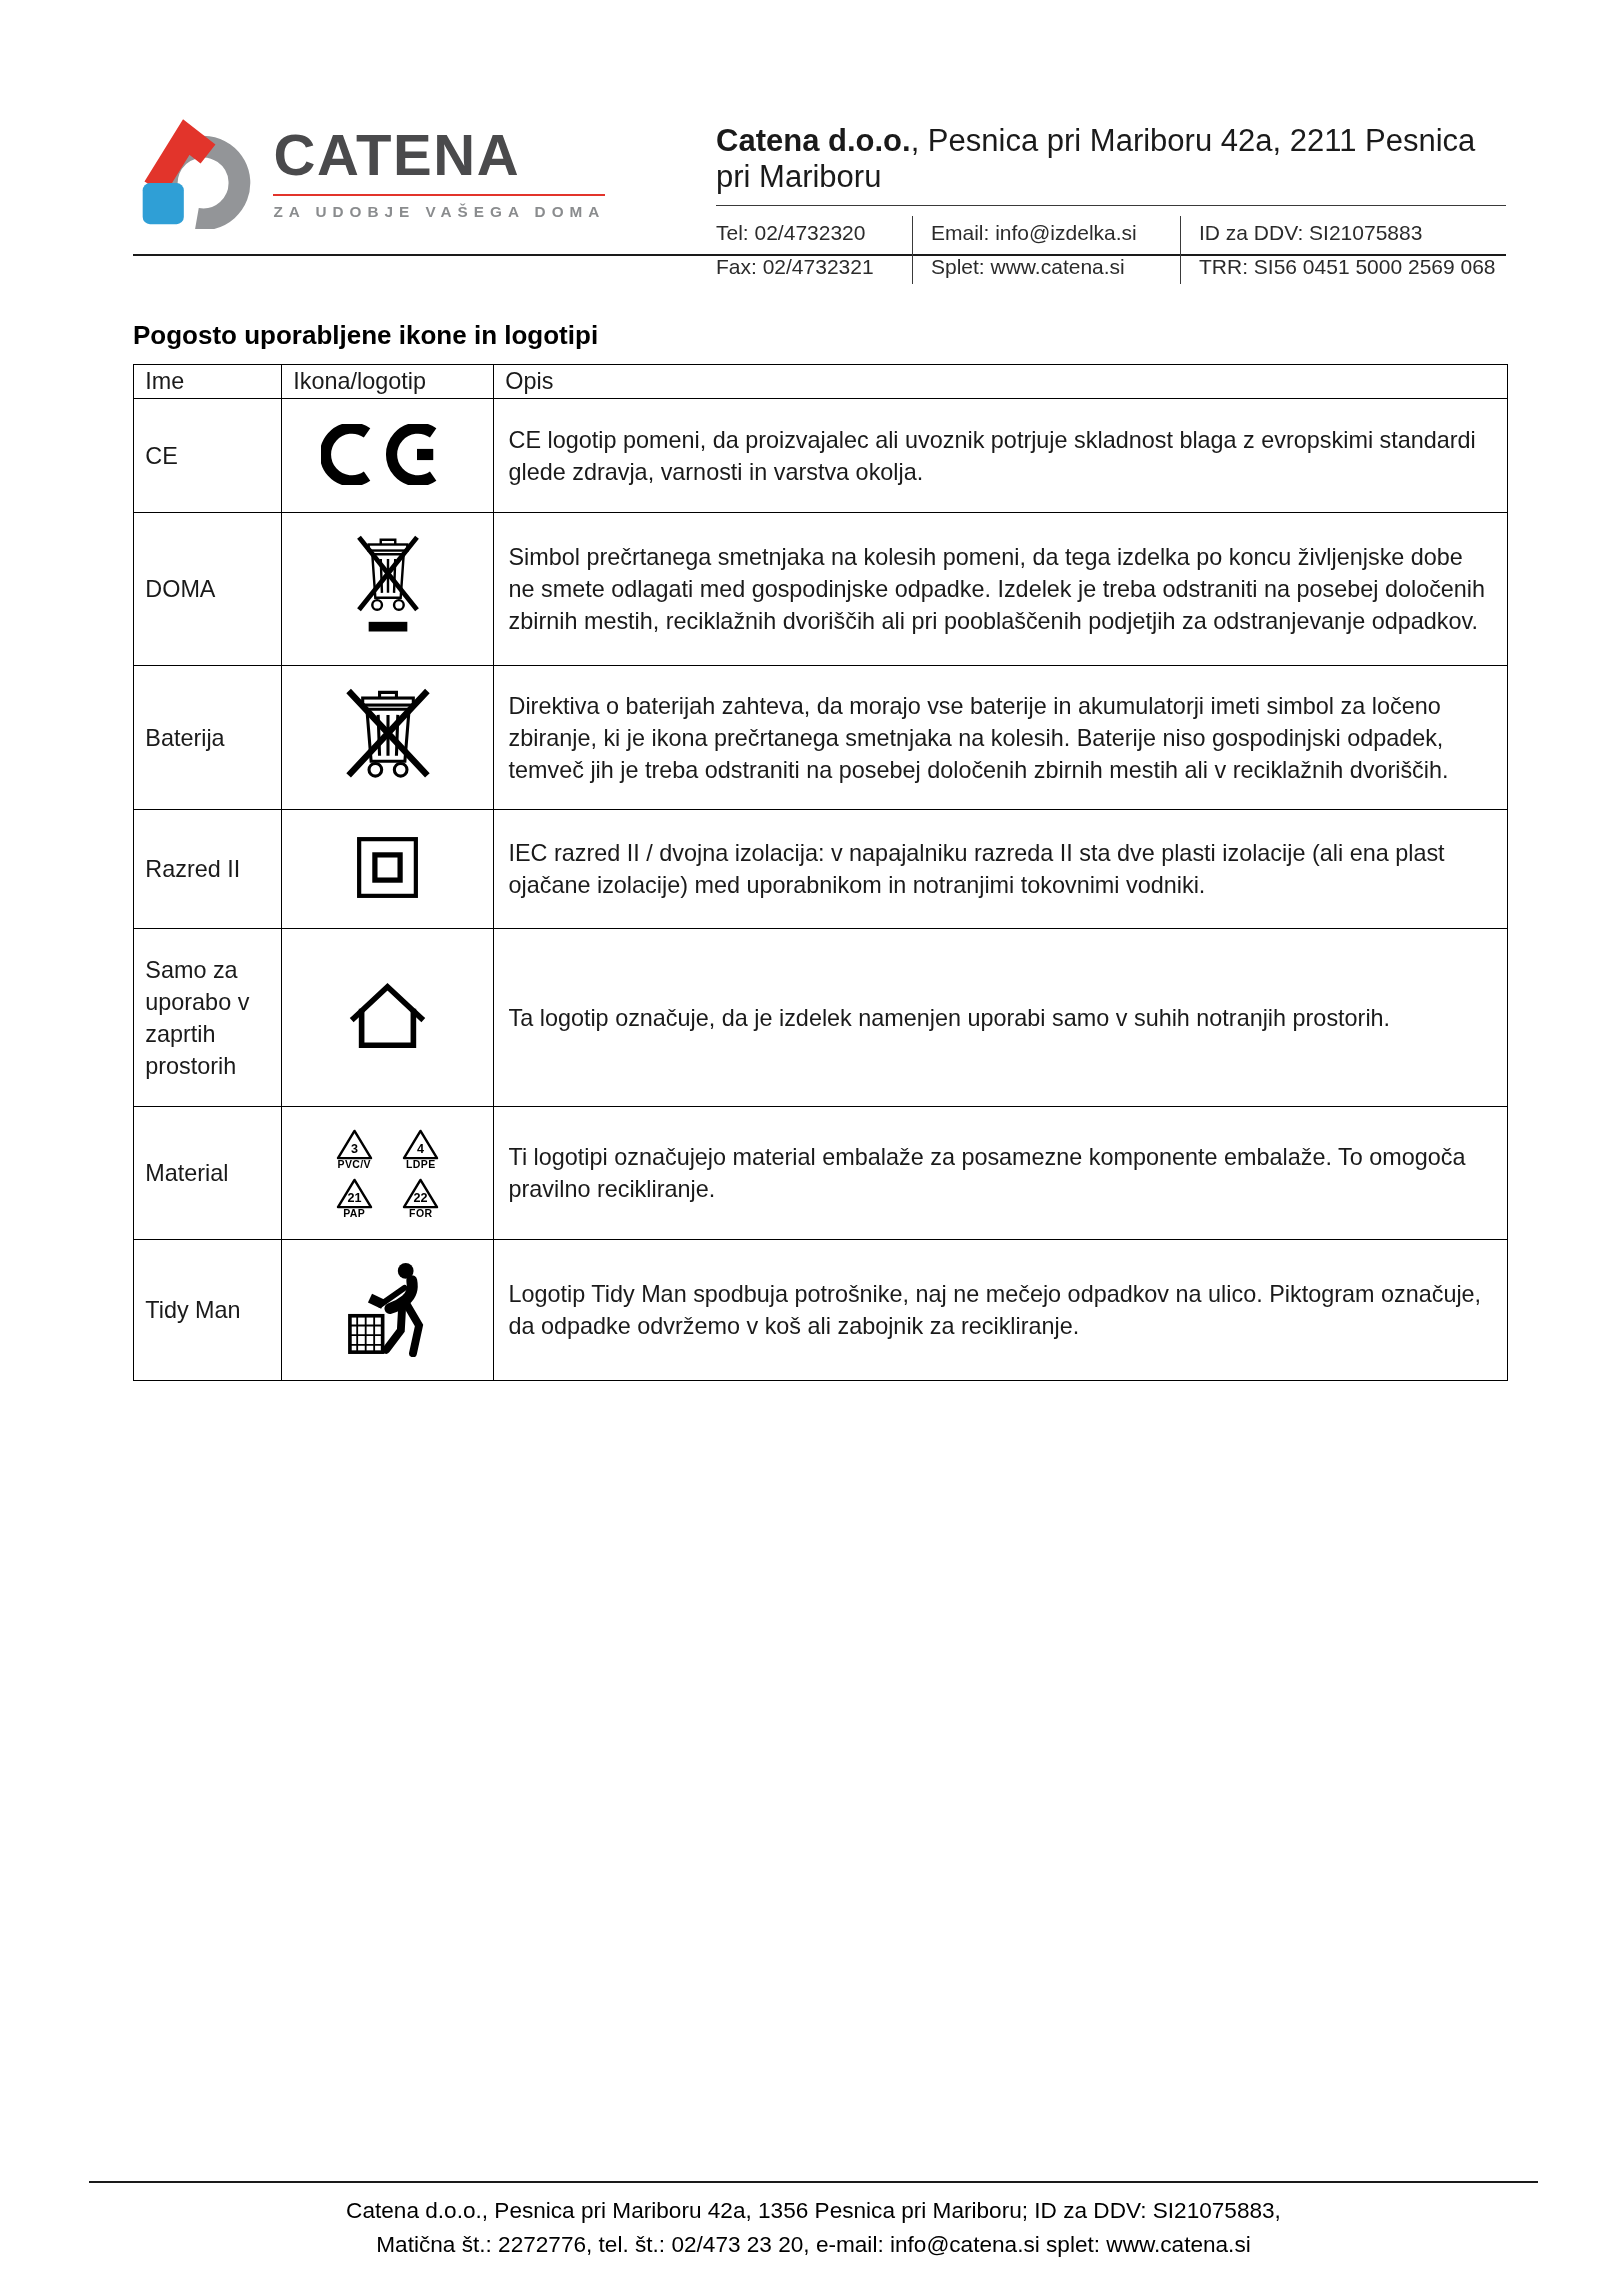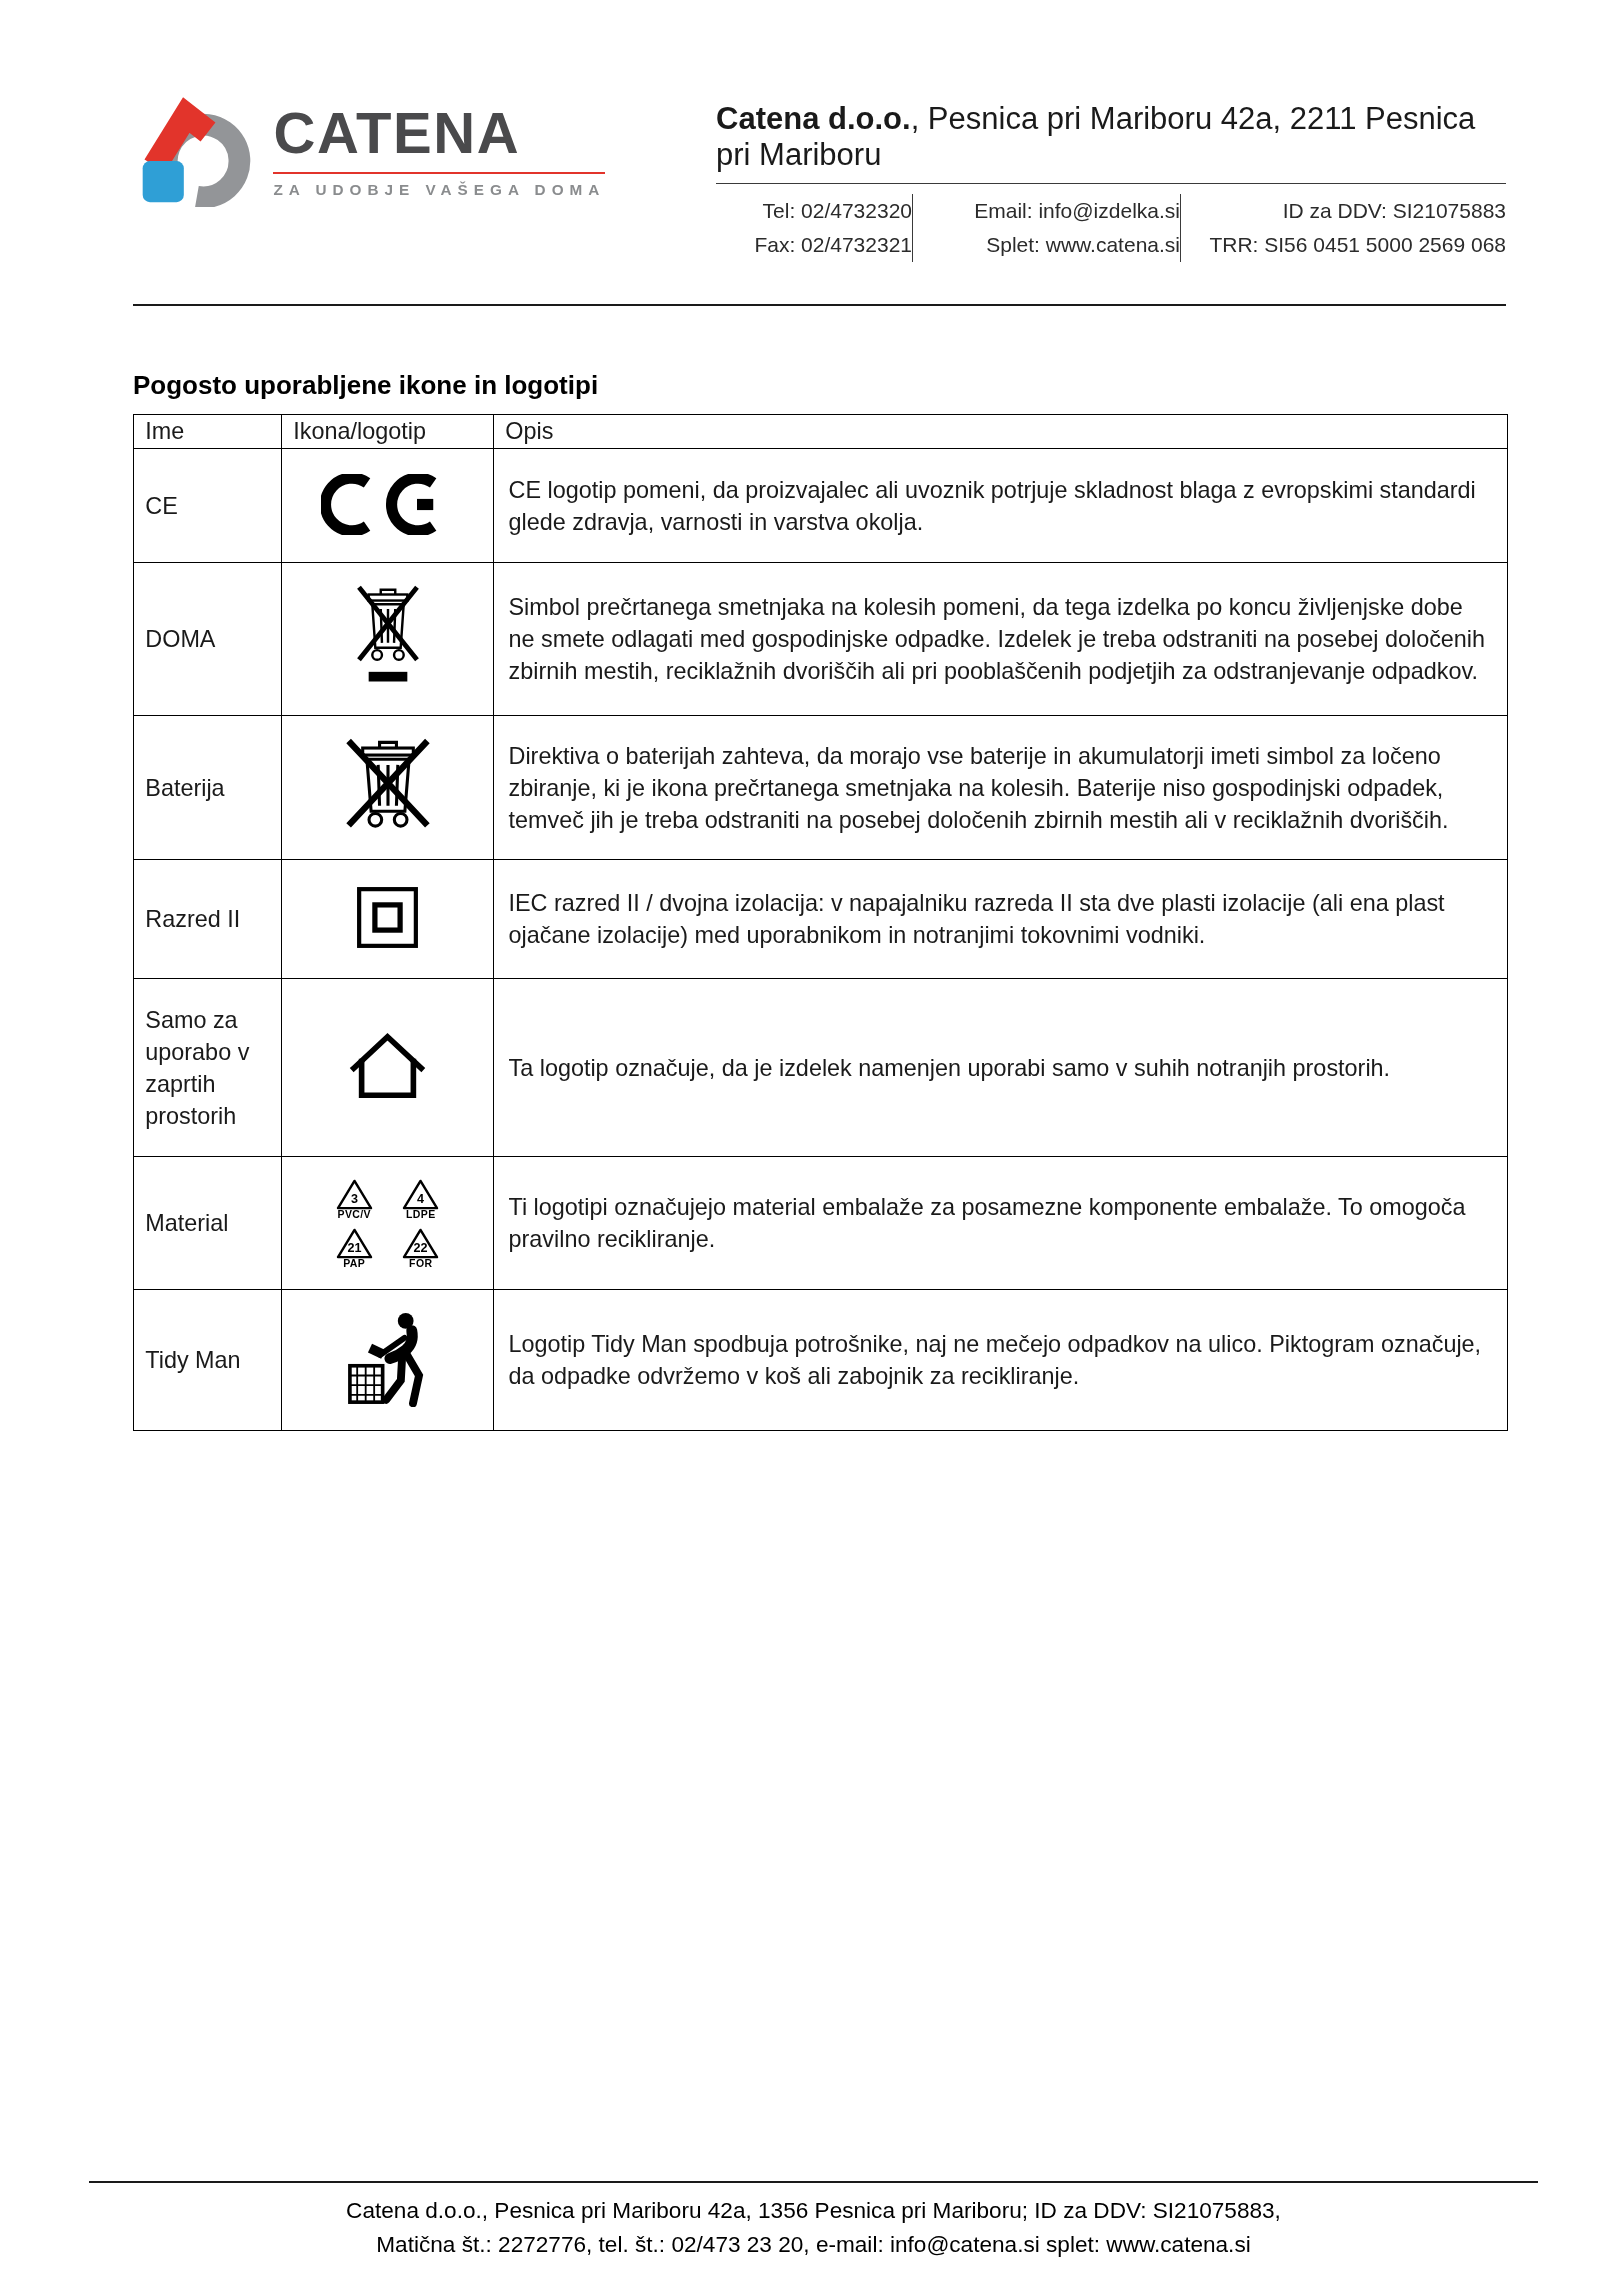--- a/index.html
+++ b/index.html
@@ -10,41 +10,41 @@
     font-family: "Liberation Sans", sans-serif;
     color: #1a1a1a;
     position: relative;
     overflow: hidden;
   }
   .page { position: relative; width: 1623px; height: 2295px; }
 
   
   .header {
     display: flex; justify-content: space-between; align-items: flex-start;
-    padding: 86px 117px 0 133px; height: 304px;
+    padding: 108px 117px 0 133px; height: 254px;
   }
   .logo { display: flex; align-items: flex-start; gap: 19.4px; }
   .logo-text { margin-top: 18px; }
   .brand {
     font-size: 58px; font-weight: 700; color: #4a4a4c;
     letter-spacing: 1.6px; line-height: 1;
   }
   .brand-rule { height: 2.4px; background: #e2342b; margin: 9.7px 0 7.3px; }
   .tagline {
     font-size: 15.3px; font-weight: 700; letter-spacing: 6px;
     color: #8a8c8e; white-space: nowrap;
   }
   .company-info { width: 790px; padding-top: 14.5px; }
   .address-line {
     font-size: 31px; padding-bottom: 10.5px;
     border-bottom: 1.6px solid #3a3a3a;
   }
   .address-line .bold { font-weight: 700; }
   .contact-grid { display: flex; margin-top: 9.7px; }
-  .cg-col { font-size: 21px; line-height: 34px; color: #2b2b2b; text-align: right; }
+  .cg-col { font-size: 21px; line-height: 34px; color: #2b2b2b; }
   .cg-col.c1 { width: 196px; }
   .cg-col.c2 { width: 268px; border-left: 1.6px solid #3a3a3a; padding-left: 18px; }
   .cg-col.c3 { flex: 1; border-left: 1.6px solid #3a3a3a; padding-left: 18px; }
   .header-rule { height: 2.4px; background: #1a1a1a; margin: 0 117px 0 133px; }
 
   
   h1.page-title {
     margin: 63px 117px 13px 133px;
     font-size: 26px; line-height: 32px; font-weight: 700; color: #000;
   }

